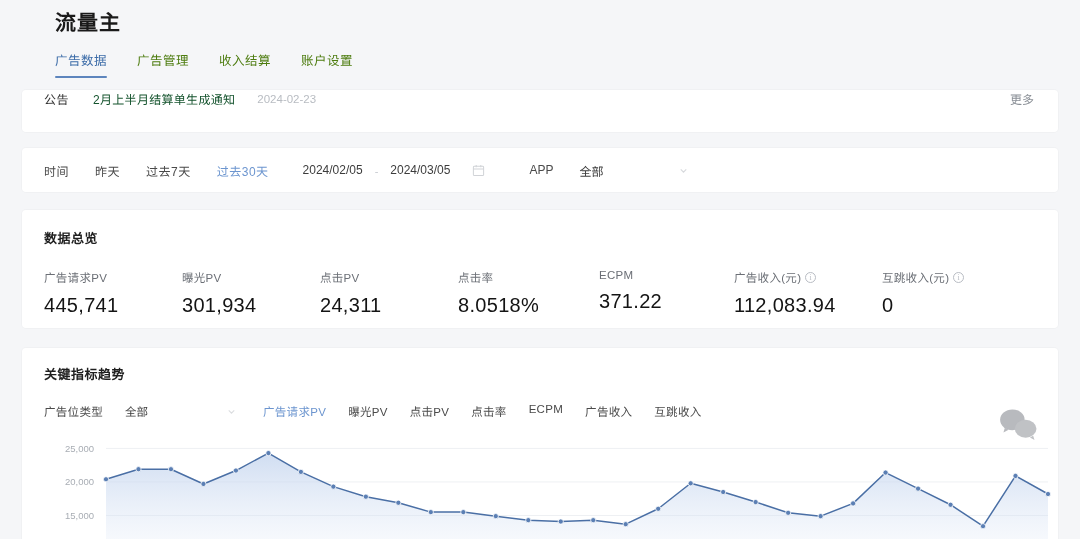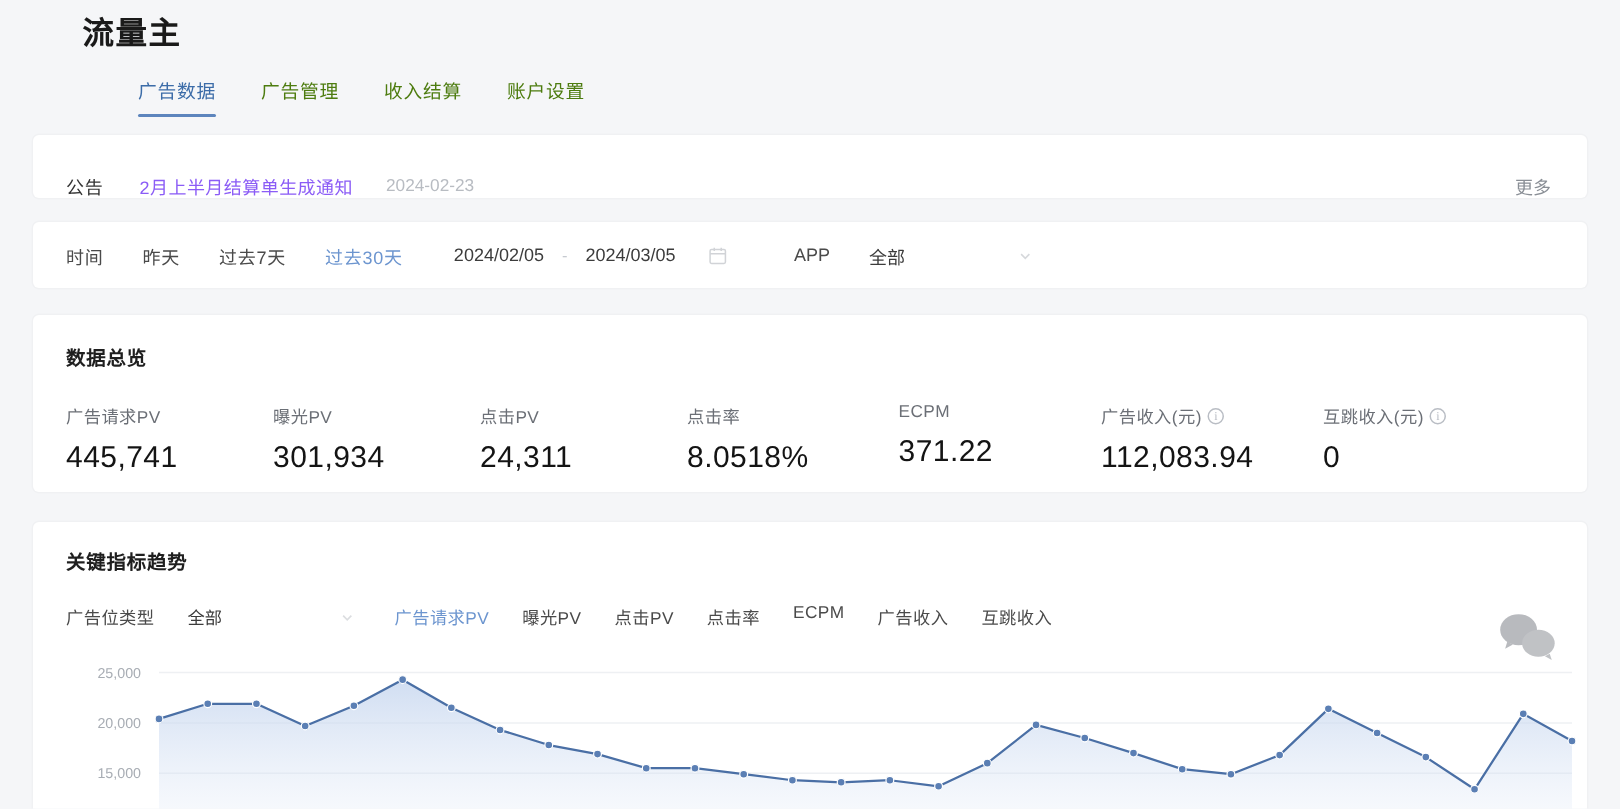--- a/index.html
+++ b/index.html
@@ -16,42 +16,42 @@
   .header { padding: 8px 0 0 55px; }
   .page-title {
     font-size: 21px; font-weight: 700; color: #1a1a1a;
     letter-spacing: 1px; line-height: 30px;
   }
   .tabs { display: flex; gap: 30px; margin-top: 12px; }
   .tab {
     position: relative; font-size: 12.5px; color: #4d7c0f;
     padding-bottom: 9px; cursor: pointer; letter-spacing: .5px;
   }
-  .tab.active { color: #3c6ca8; margin-left: 37px; }
+  .tab.active { color: #3c6ca8; }
   .tab.active::after {
     content: ""; position: absolute; left: 0; right: 0; bottom: 0;
     height: 2px; background: #5d85bd; border-radius: 1px;
   }
 
   
   .card {
     background: #fff; border-radius: 4px;
     box-shadow: 0 0 0 1px rgba(0,0,0,.02);
   }
 
   
   .notice-card {
     margin: 12px 22px 0 22px; height: 42px;
-    display: flex; align-items: flex-end; padding: 0 22px;
+    display: flex; align-items: flex-start; padding: 0 22px;
     position: relative;
     gap: 48px;
   }
   .notice-group { display: flex; align-items: center; }
   .notice-tag { font-size: 12px; color: #333; margin-right: 24px; letter-spacing: .5px; }
-  .notice-text { font-size: 12px; color: #8b5cf6; letter-spacing: .3px; cursor: pointer; }
+  .notice-text { font-size: 12px; color: #14532d; letter-spacing: .3px; cursor: pointer; }
   .notice-date { font-size: 11.5px; color: #b8bcc2; margin-left: 22px; }
   .notice-group.second { margin-left: 272px; }
   .notice-more {
     position: absolute; right: 24px; font-size: 12px;
     color: #8a8f96; cursor: pointer;
   }
 
   
   .filter-card {
     margin: 16px 22px 0 22px; height: 44px;

